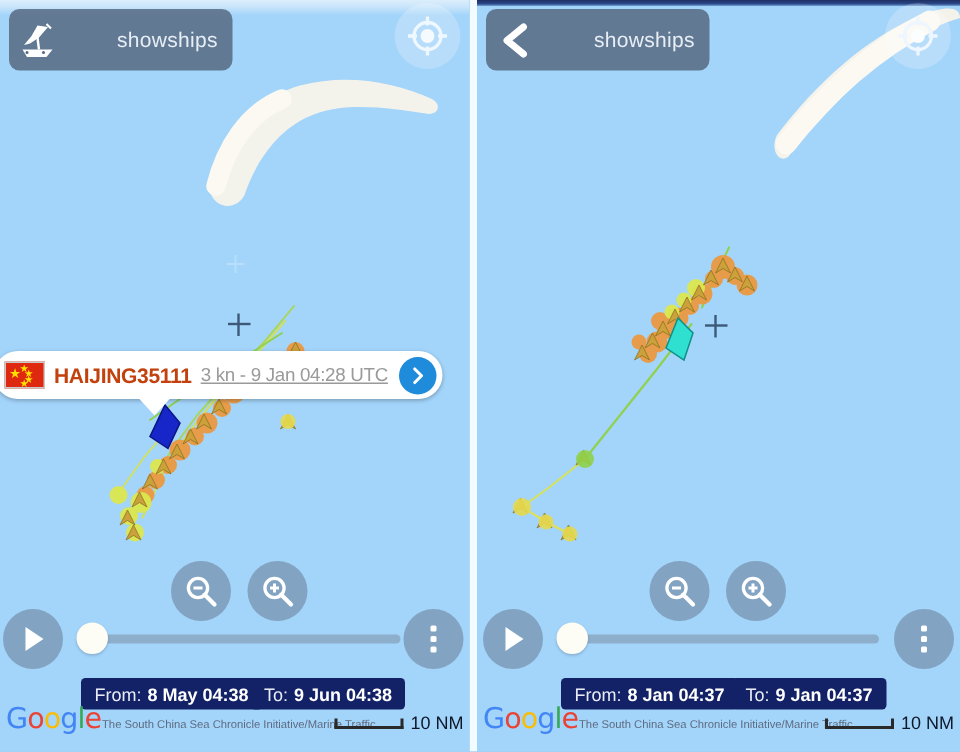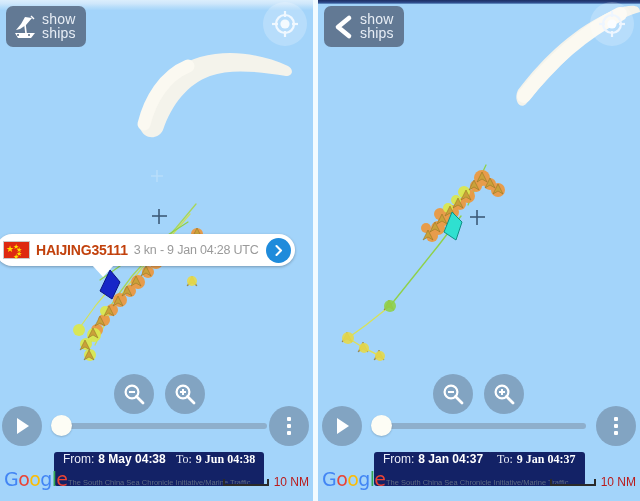--- a/index.html
+++ b/index.html
@@ -38,22 +38,22 @@
     position: absolute; left: 6px; top: 6px;
     height: 41px; min-width: 80px;
     display: flex; align-items: center; gap: 4px;
     padding: 2px 10px 2px 6px;
     background: rgba(86,104,128,0.84);
     border-radius: 7px;
     cursor: pointer;
   }
   .showships .glyph { width: 26px; height: 28px; display:block; flex:0 0 26px; }
   .showships .lbls {
-    display: flex; flex-direction: column; line-height: 0.97;
-    color: #e8eef6; font-size: 14px; letter-spacing: .2px;
+    display: flex; line-height: 0.97;
+    color: #e8eef6; font-size: 14px; letter-spacing: .2px; margin-left: 36px;
   }
   .showships .lbls span { white-space: nowrap; }
 
   
   .gps {
     position: absolute; top: 2px; right: 6px;
     width: 44px; height: 44px; border-radius: 50%;
     background: rgba(255,255,255,0.22);
     display: flex; align-items: center; justify-content: center;
     cursor: pointer;
@@ -84,21 +84,21 @@
   .callout .flag .s1 { left:2px; top:3px; font-size:9px; line-height:9px; }
   .callout .flag .s2 { left:9px; top:1px; }
   .callout .flag .s3 { left:12px; top:4px; }
   .callout .flag .s4 { left:12px; top:8px; }
   .callout .flag .s5 { left:9px; top:11px; }
   .callout .name {
     font-size: 14px; font-weight: bold; color: #c2410c; letter-spacing: -.2px;
     white-space: nowrap;
   }
   .callout .meta {
-    font-size: 12.5px; color: #9a9a9a; white-space: nowrap; letter-spacing: -.2px;
+    font-size: 12.5px; color: #9a9a9a; white-space: nowrap; letter-spacing: -.2px; text-decoration: underline;
   }
   .callout .go {
     width: 25px; height: 25px; border-radius: 50%; background: #1f8bdb;
     display:flex; align-items:center; justify-content:center; flex:0 0 25px;
     margin-left: 1px;
   }
   .callout .tail {
     position: absolute; left: 96px; bottom: -11px;
     width: 0; height: 0;
     border-left: 11px solid transparent;
@@ -142,31 +142,31 @@
     width: 40px; height: 40px; border-radius: 50%;
     background: rgba(104,124,148,0.55);
     display: flex; flex-direction: column; align-items: center;
     justify-content: center; gap: 3px;
     cursor: pointer;
   }
   .menubtn i { width: 4px; height: 4px; border-radius: 1px; background: #fff; display:block; }
 
   
   .chip {
-    position: absolute; top: 452px; height: 34px;
-    display: flex; gap: 4px;
+    position: absolute; top: 452px; height: 21px;
+    display: flex; align-items: center; gap: 4px;
     padding: 0 9px;
     background: #132266; border-radius: 3px;
     color: #ffffff; font-size: 12px; white-space: nowrap;
     cursor: pointer;
   }
   .chip .k { font-weight: normal; color: #e9ecf7; }
   .chip .v { font-weight: bold; }
   .chip-from { left: 54px; }
-  .chip-to   { left: 167px; font-family: Liberation Serif, serif; }
+  .chip-to   { left: 167px; }
 
   
   .attrib { position: absolute; left: 0; bottom: 10px; width: 100%; height: 22px; }
   .google {
     position: absolute; left: 4px; bottom: 1px;
     font-size: 19px; font-weight: normal; letter-spacing: -.6px;
     font-family: "DejaVu Sans", sans-serif;
   }
   .g1{color:#4285f4}.g2{color:#ea4335}.g3{color:#fbbc05}.g4{color:#4285f4}.g5{color:#34a853}.g6{color:#ea4335}
   .credit {
@@ -177,21 +177,21 @@
   }
   .scalebar {
     position: absolute; right: 44px; bottom: 5px;
     width: 46px; height: 7px;
     border-left: 2px solid #2a2a2a;
     border-right: 2px solid #2a2a2a;
     border-bottom: 2px solid #2a2a2a;
   }
   .scaletxt {
     position: absolute; right: 4px; bottom: 2px;
-    font-size: 12px; color: #b91c1c; white-space: nowrap;
+    font-size: 12px; color: #0f172a; white-space: nowrap;
   }
 </style>
 </head>
 <body>
 
 <div class="app">
 
   <div class="panel panel-left">
 
     <svg class="mapart" viewBox="0 0 313 501" width="313" height="501">

